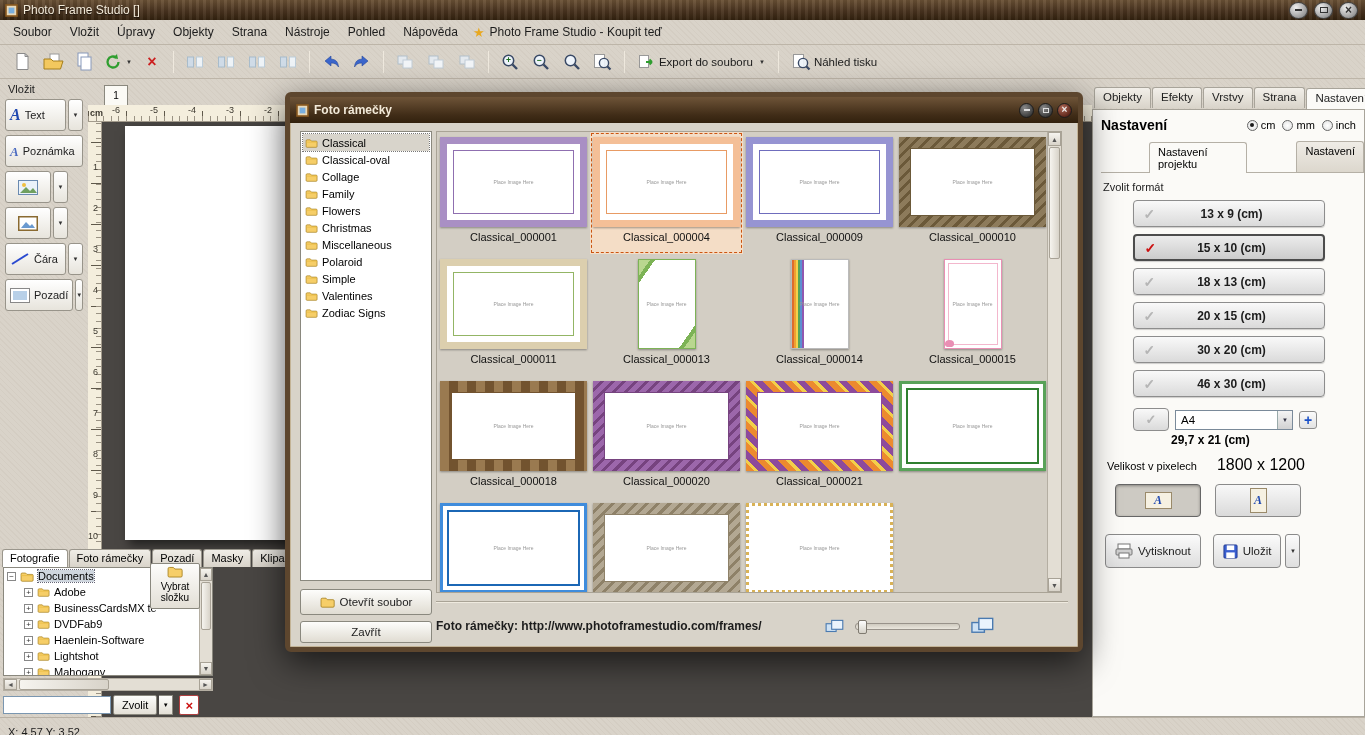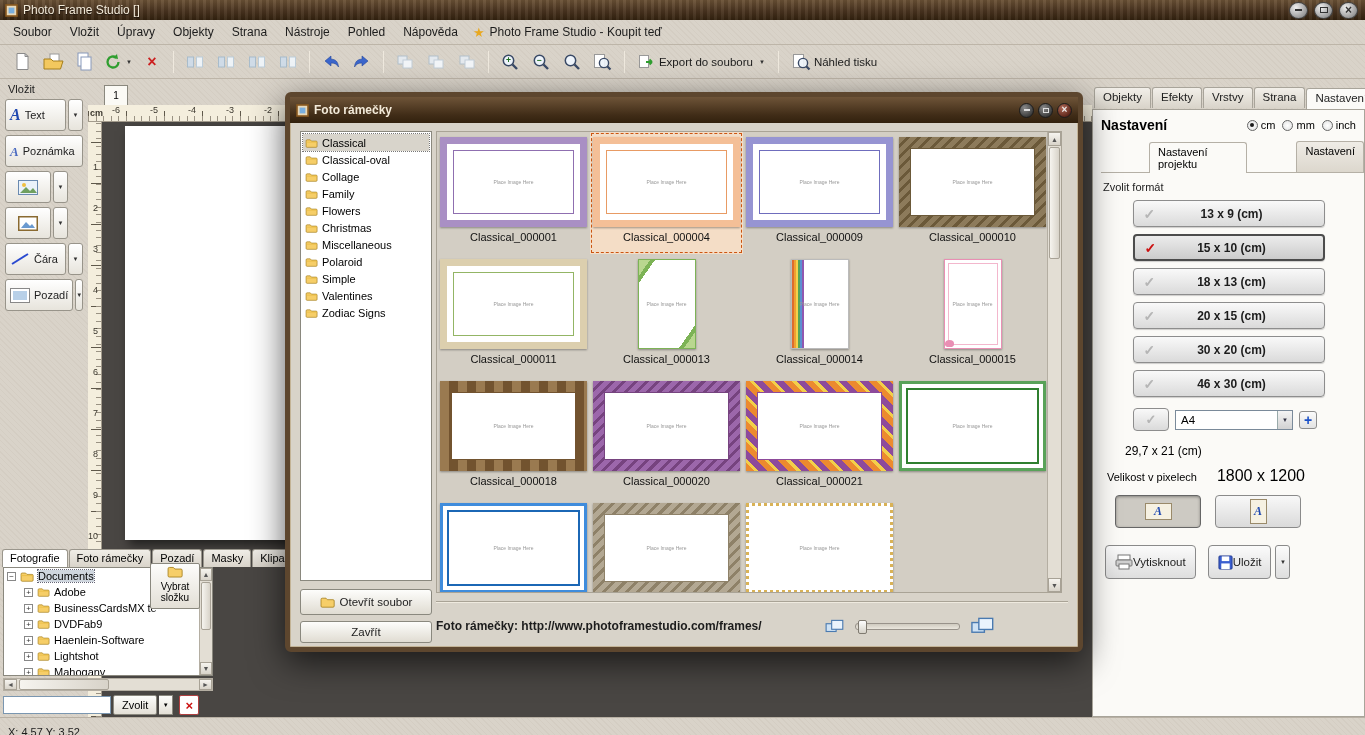--- a/index.html
+++ b/index.html
@@ -93,33 +93,33 @@
 .fmt-btn.selected{border:2px solid #4c4c4c;background:linear-gradient(#ececec,#cccccc);}
 .fmt-btn.selected .chk{color:#cc1111;}
 .rp-paper-row{display:flex;align-items:center;gap:6px;margin:11px 0 0 40px;}
 .rp-checkbtn{width:36px;height:23px;border:1px solid #8d8d8d;border-radius:4px;background:linear-gradient(#f9f9f9,#dadada);
   display:flex;align-items:center;justify-content:center;color:#b5b5b5;font-weight:bold;font-size:13px;}
 .rp-select{width:118px;height:20px;border:1px solid #7a8a9a;background:#fff;display:flex;align-items:center;font-size:11.5px;padding-left:5px;}
 .rp-select .sel-arrow{margin-left:auto;width:15px;height:18px;background:linear-gradient(#f4f4f4,#d2d2d2);border-left:1px solid #9aa;
   display:flex;align-items:center;justify-content:center;font-size:6px;color:#334;}
 .rp-plus{width:18px;height:18px;border:1px solid #8d8d8d;border-radius:3px;background:linear-gradient(#fbfbfb,#e2e2e2);
   color:#1a50c8;font-weight:bold;font-size:14px;display:flex;align-items:center;justify-content:center;line-height:1;}
-.rp-papersize{margin-top:13px;padding-left:32px;font-weight:normal;font-size:12px;}
+.rp-papersize{margin-top:2px;padding-left:78px;font-weight:bold;font-size:12px;}
 .rp-pixel-row{display:flex;align-items:baseline;gap:20px;margin:9px 0 0 14px;font-size:11px;}
 .rp-pixel-row .bold{font-weight:normal;font-size:16px;}
 .rp-orient-row{display:flex;gap:14px;margin:10px 0 0 22px;}
 .orient-btn{width:86px;height:33px;border:1px solid #8a8a8a;border-radius:4px;background:linear-gradient(#f8f8f8,#dadada);
   display:flex;align-items:center;justify-content:center;}
 .orient-btn.pressed{background:#cdcac3;box-shadow:inset 0 1px 3px rgba(0,0,0,.35);border-color:#666;}
 .oa{font-family:"Liberation Serif",serif;font-style:italic;font-weight:bold;color:#1f48b0;border:1px solid #9a8a6a;background:#f6f1e2;
   display:flex;align-items:center;justify-content:center;font-size:12px;}
 .oa.l{width:27px;height:17px;} .oa.p{width:17px;height:25px;}
 .rp-action-row{display:flex;align-items:center;gap:12px;margin:17px 0 0 12px;}
 .action-btn{height:34px;border:1px solid #8a8a8a;border-radius:4px;background:linear-gradient(#fbfbfb,#dedede);
-  display:flex;align-items:center;padding:0 9px;font-size:11.5px;color:#1c1c1c;}
+  display:flex;align-items:center;gap:5px;padding:0 9px;font-size:11.5px;color:#1c1c1c;}
 .dd-btn{width:15px;height:34px;border:1px solid #8a8a8a;border-radius:3px;background:linear-gradient(#fbfbfb,#dedede);
   display:flex;align-items:center;justify-content:center;font-size:6px;color:#333;margin-left:-8px;}
 
 
 .browser-panel{position:absolute;left:0;top:547px;width:285px;height:170px;z-index:5;}
 .br-tabs{display:flex;gap:1px;padding:2px 0 0 2px;}
 .br-tab{font-size:11px;padding:2px 7px 3px;border:1px solid #9a968c;border-bottom:none;border-radius:3px 3px 0 0;
   background:linear-gradient(#f0ede7,#d9d4ca);white-space:nowrap;text-align:right;}
 .br-tab.active{background:#fff;}
 .br-tree{position:absolute;left:3px;top:20px;width:210px;height:109px;background:#fff;border:1px solid #8a887e;overflow:hidden;}

